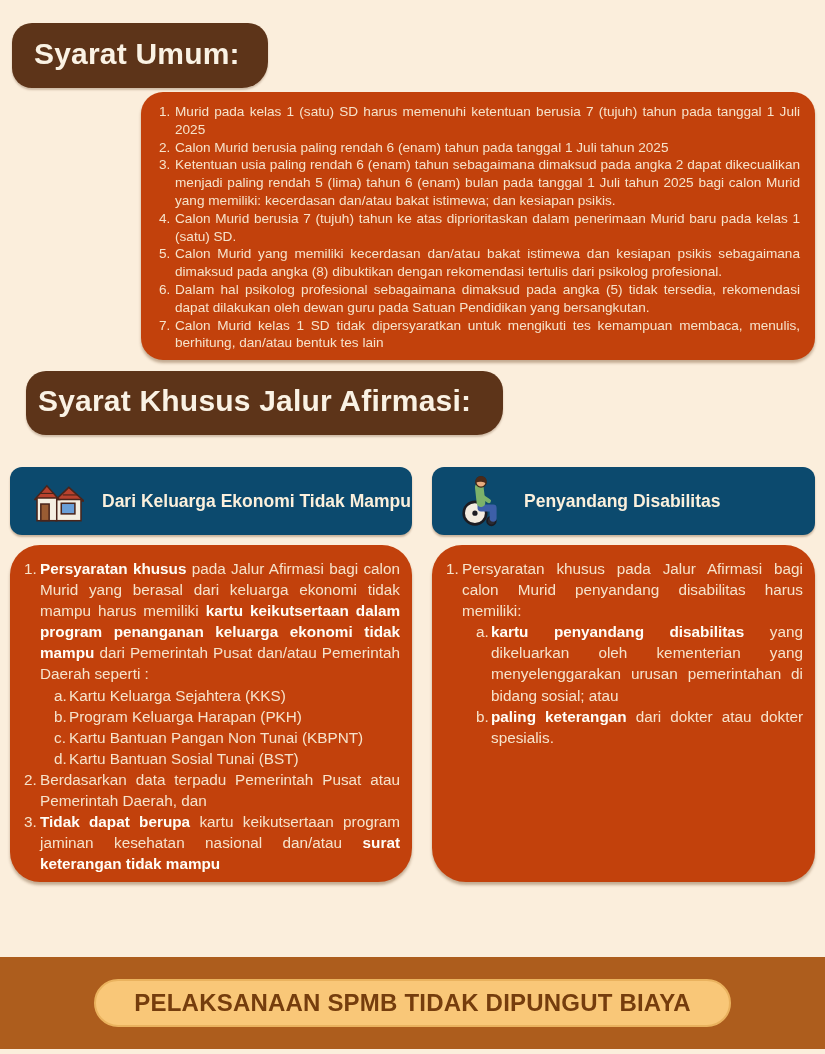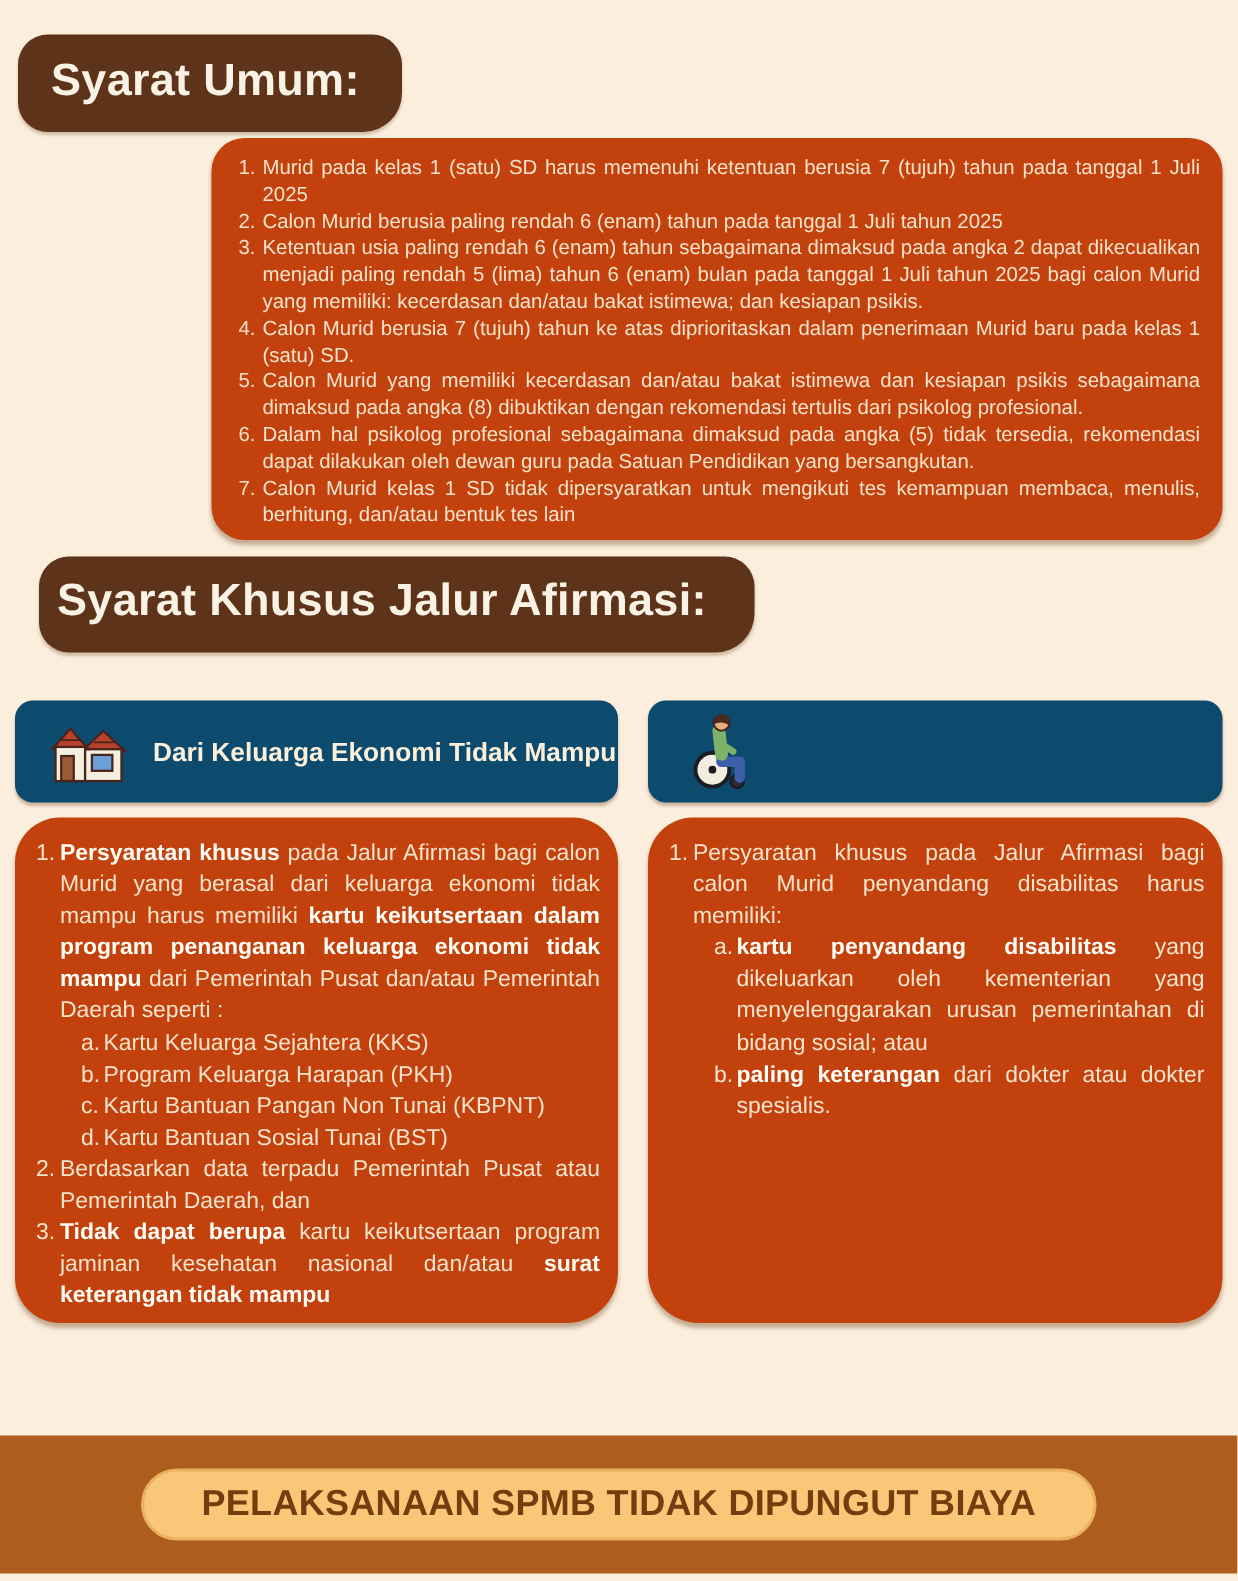--- a/index.html
+++ b/index.html
@@ -169,20 +169,21 @@
           <circle cx="17" cy="44" r="13" fill="#f3ece0" stroke="#1c1c22" stroke-width="3"></circle>
           <circle cx="17" cy="44" r="3" fill="#1c1c22"></circle>
           <circle cx="36" cy="53" r="5" fill="#2a2a32" stroke="#1c1c22" stroke-width="2"></circle>
           <path d="M24 26 L24 38 L38 38 L38 50" fill="none" stroke="#3d5fa8" stroke-width="8" stroke-linecap="round" stroke-linejoin="round"></path>
           <path d="M22 14 L24 32" fill="none" stroke="#7cb26a" stroke-width="10" stroke-linecap="round"></path>
           <path d="M24 24 L33 30" fill="none" stroke="#7cb26a" stroke-width="5" stroke-linecap="round"></path>
           <circle cx="24" cy="8" r="6" fill="#e8ad80" stroke="#3a2417" stroke-width="1.5"></circle>
           <path d="M18 6 A6.5 6.5 0 0 1 30 5 L30 10 A9 7 0 0 0 18 9 Z" fill="#4a2a1a"></path>
         </svg>
       </span>
+      <span class="label">Penyandang Disabilitas</span>
     </div>
     <div class="brown-box col-box" id="col-box-right">
       <ol class="req-list" id="right-list">
           <li><span>Persyaratan khusus pada Jalur Afirmasi bagi calon Murid penyandang disabilitas harus memiliki:</span><ol class="sub-list">
               <li><span class="bold">kartu penyandang disabilitas</span><span> yang dikeluarkan oleh  kementerian yang menyelenggarakan urusan pemerintahan di bidang sosial; atau</span></li>
               <li><span class="bold">paling keterangan</span><span> dari dokter atau dokter spesialis.</span></li>
             </ol></li>
         </ol>
     </div>
   </div>

